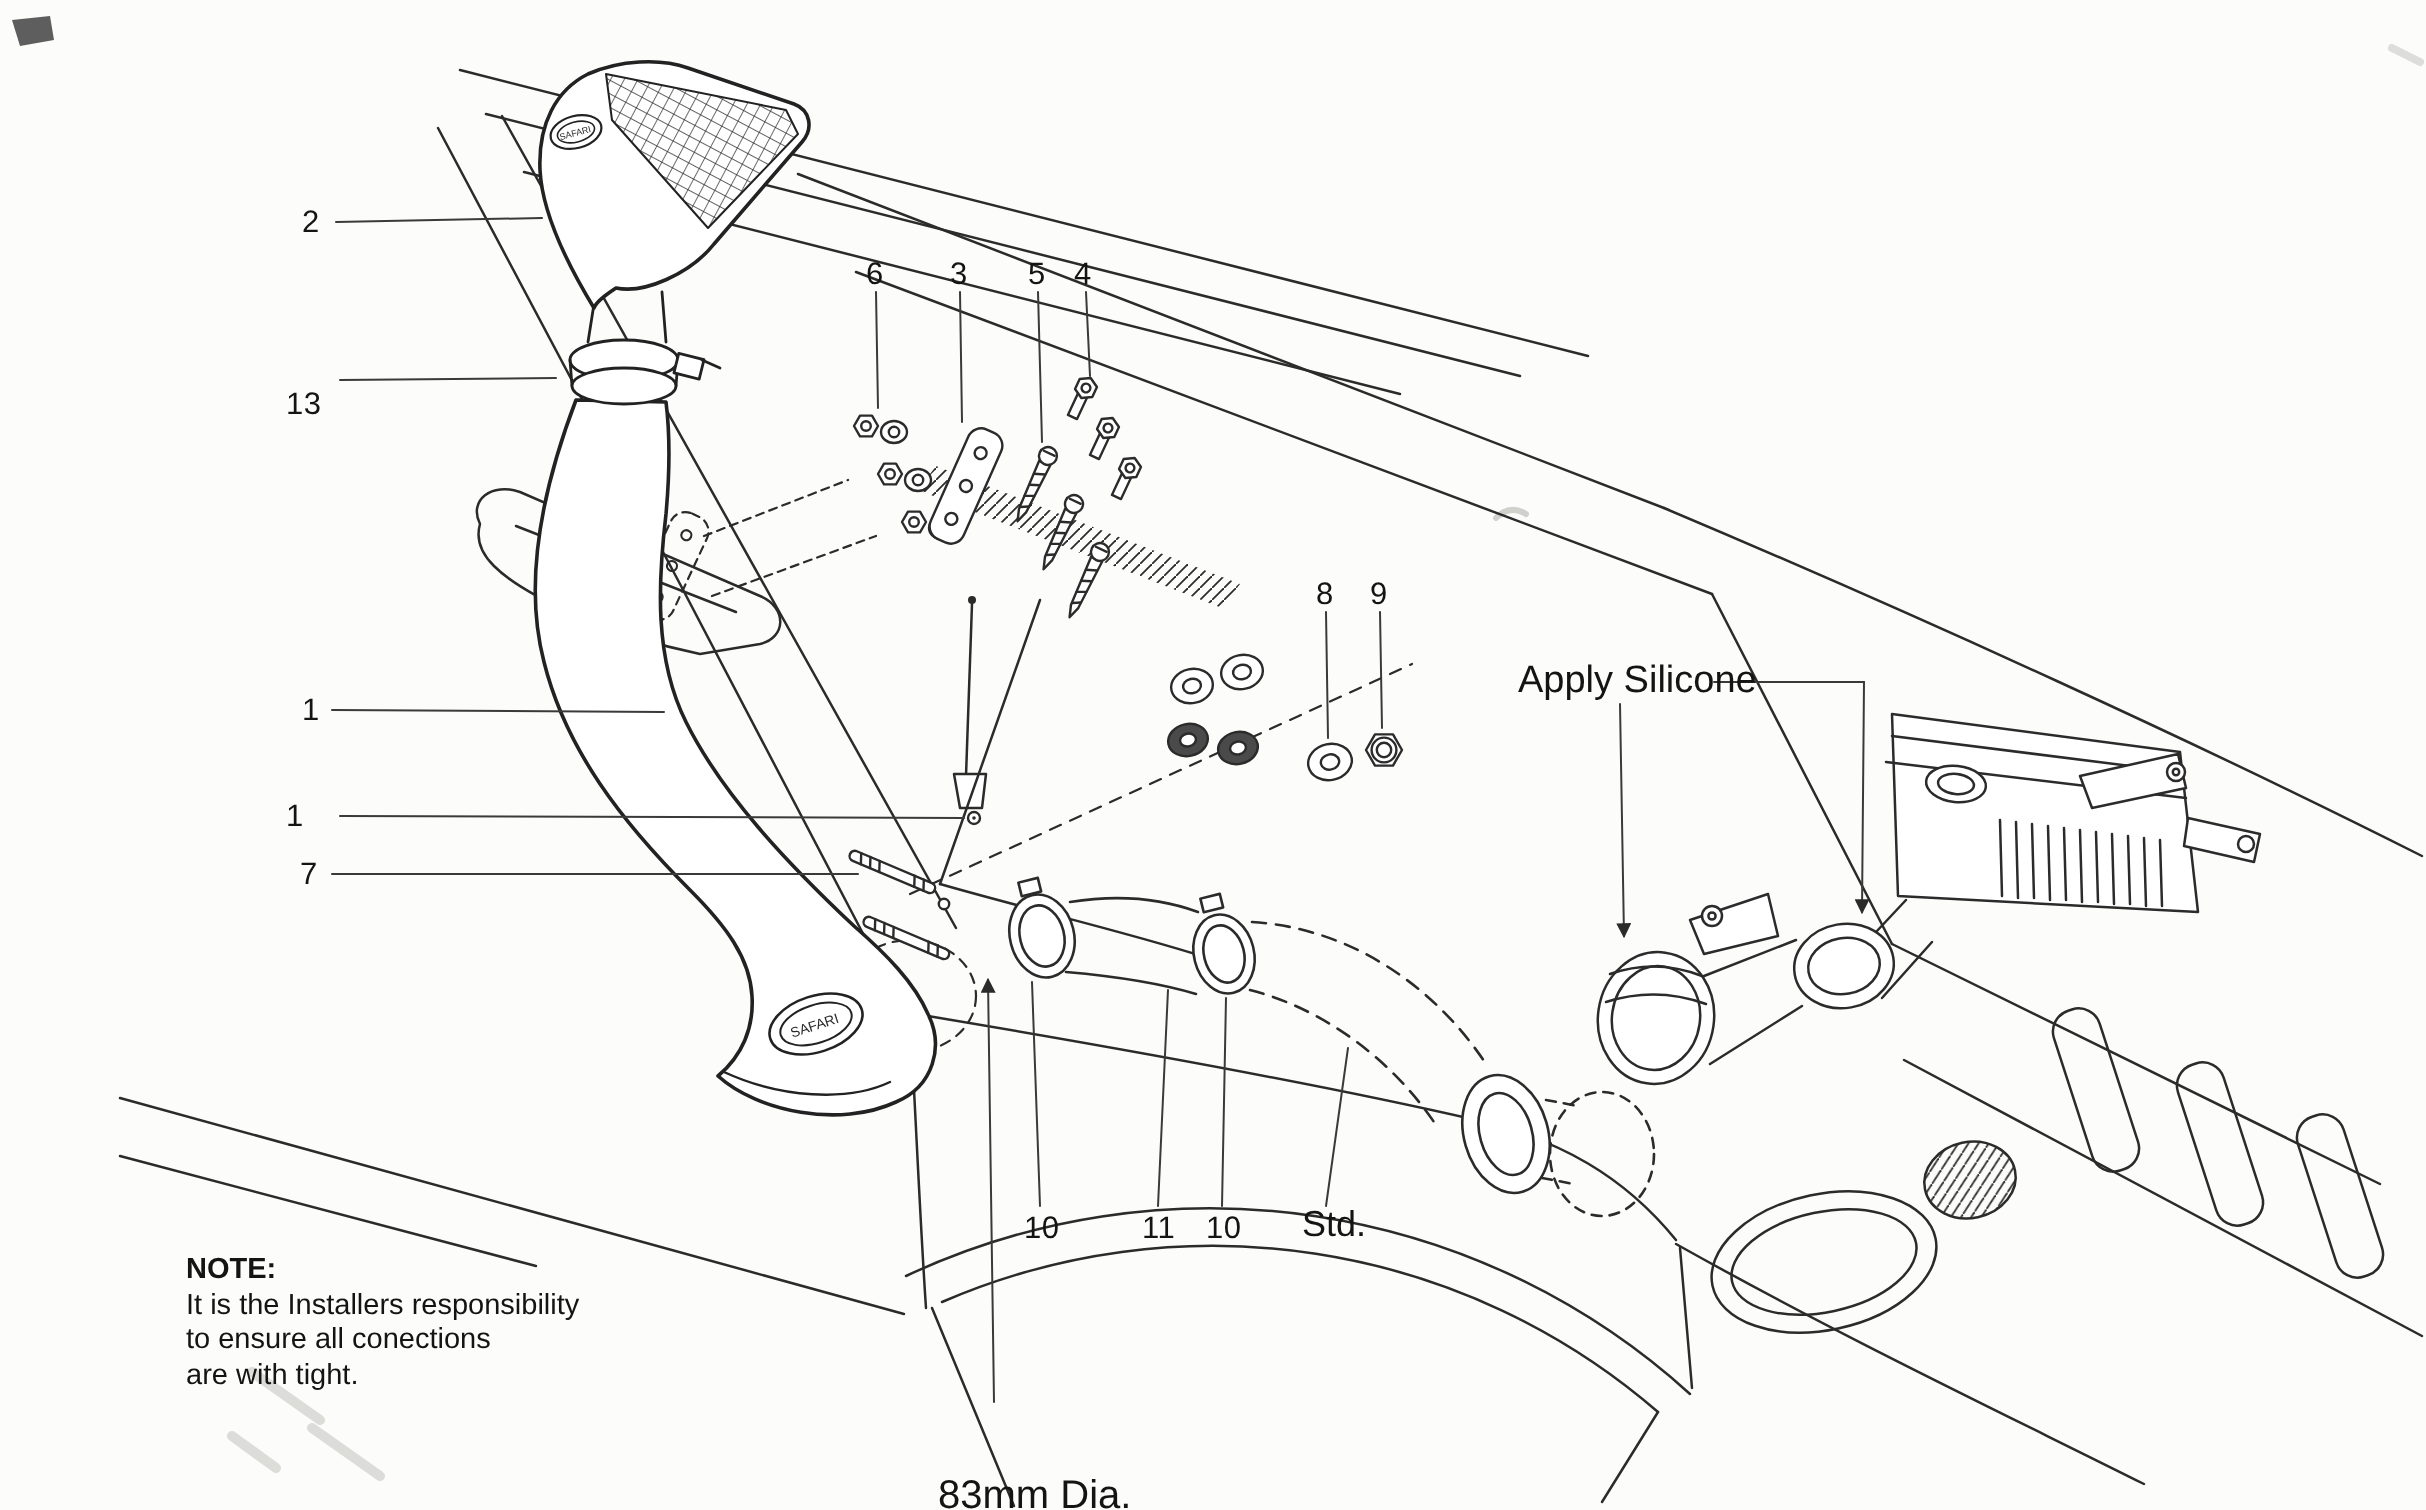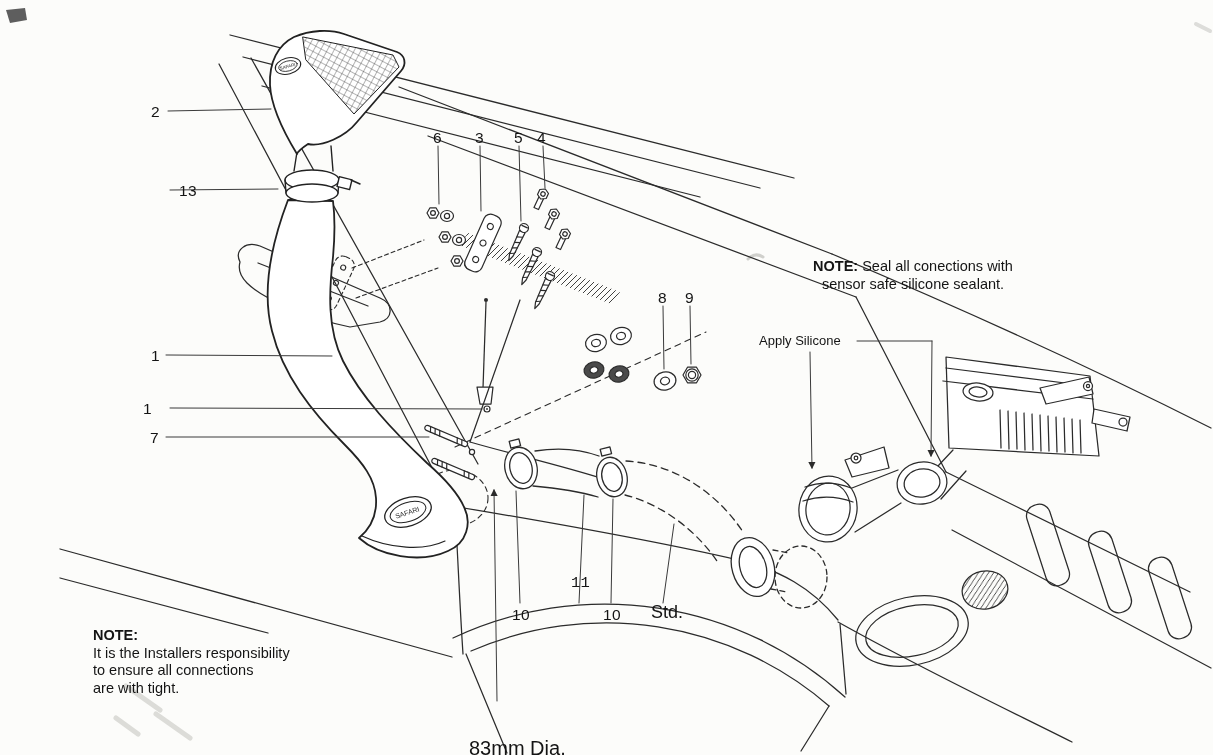--- a/index.html
+++ b/index.html
@@ -8,21 +8,21 @@
     position:relative; width:1213px; height:755px;
     background:#fcfcfa; overflow:hidden;
     font-family:"Liberation Sans", sans-serif; color:#161616;
   }
   #lineart { position:absolute; left:0; top:0; }
   .callout { position:absolute; font-size:15.5px; letter-spacing:.3px; color:#141414; }
   .note { position:absolute; font-size:14.5px; line-height:17.5px; color:#141414; }
   .b { font-weight:bold; }
   .note-seal { left:797px; top:258px; width:232px; text-align:center; }
   .note-installer { left:93px; top:627px; }
-  .lbl-apply { left:759px; top:332px; font-size:13px; }
+  .lbl-apply { left:759px; top:332px; font-size:19px; }
   .lbl-dia { left:469px; top:740px; font-size:20px; }
   .lbl-std { left:651px; top:604px; font-size:18px; }
 </style>
 </head>
 <body>
 
 <div id="stage">
 
   <svg id="lineart" width="1213" height="755" viewBox="0 0 1213 755">
     <defs>
@@ -296,44 +296,39 @@
       <path d="M611,603 L613,499"></path>
       <path d="M663,603 L674,524"></path>
       <path d="M497,701 L494,490" marker-end="url(#arr)"></path>
       <path d="M857,341 L932,341"></path>
       <path d="M932,341 L931,456" marker-end="url(#arr)"></path>
       <path d="M810,352 L812,468" marker-end="url(#arr)"></path>
     </g>
   </svg>
 
   <div class="callout" style="left:151px; top:103px;">2</div>
-  <div class="callout" style="left:143px; top:182px;margin-left:36px;">13</div>
+  <div class="callout" style="left:143px; top:194px;">13</div>
   <div class="callout" style="left:151px; top:347px;">1</div>
   <div class="callout" style="left:143px; top:400px;">1</div>
   <div class="callout" style="left:150px; top:429px;">7</div>
   <div class="callout" style="left:433px; top:129px;">6</div>
   <div class="callout" style="left:475px; top:129px;">3</div>
   <div class="callout" style="left:514px; top:129px;">5</div>
   <div class="callout" style="left:537px; top:129px;">4</div>
   <div class="callout" style="left:658px; top:289px;">8</div>
   <div class="callout" style="left:685px; top:289px;">9</div>
   <div class="callout" style="left:512px; top:606px;">10</div>
-  <div class="callout" style="left:571px; top:574px;font-family:Liberation Mono, monospace;">11</div>
+  <div class="callout" style="left:571px; top:606px;">11</div>
   <div class="callout" style="left:603px; top:606px;">10</div>
 
   <div class="note lbl-std">Std.</div>
   <div class="note lbl-dia">83mm Dia.</div>
   <div class="note lbl-apply">Apply Silicone</div>
 
-  <div class="note note-seal">
-    <span class="b">NOTE:</span>
-    <span>Seal all conections with</span><br>
-    <span>sensor safe silicone sealant.</span>
-  </div>
 
   <div class="note note-installer">
     <span class="b">NOTE:</span><br>
     <span>It is the Installers responsibility</span><br>
-    <span>to ensure all connections</span><br>
+    <span>to ensure all conections</span><br>
     <span>are with tight.</span>
   </div>
 
 </div>
 
 </body></html>

